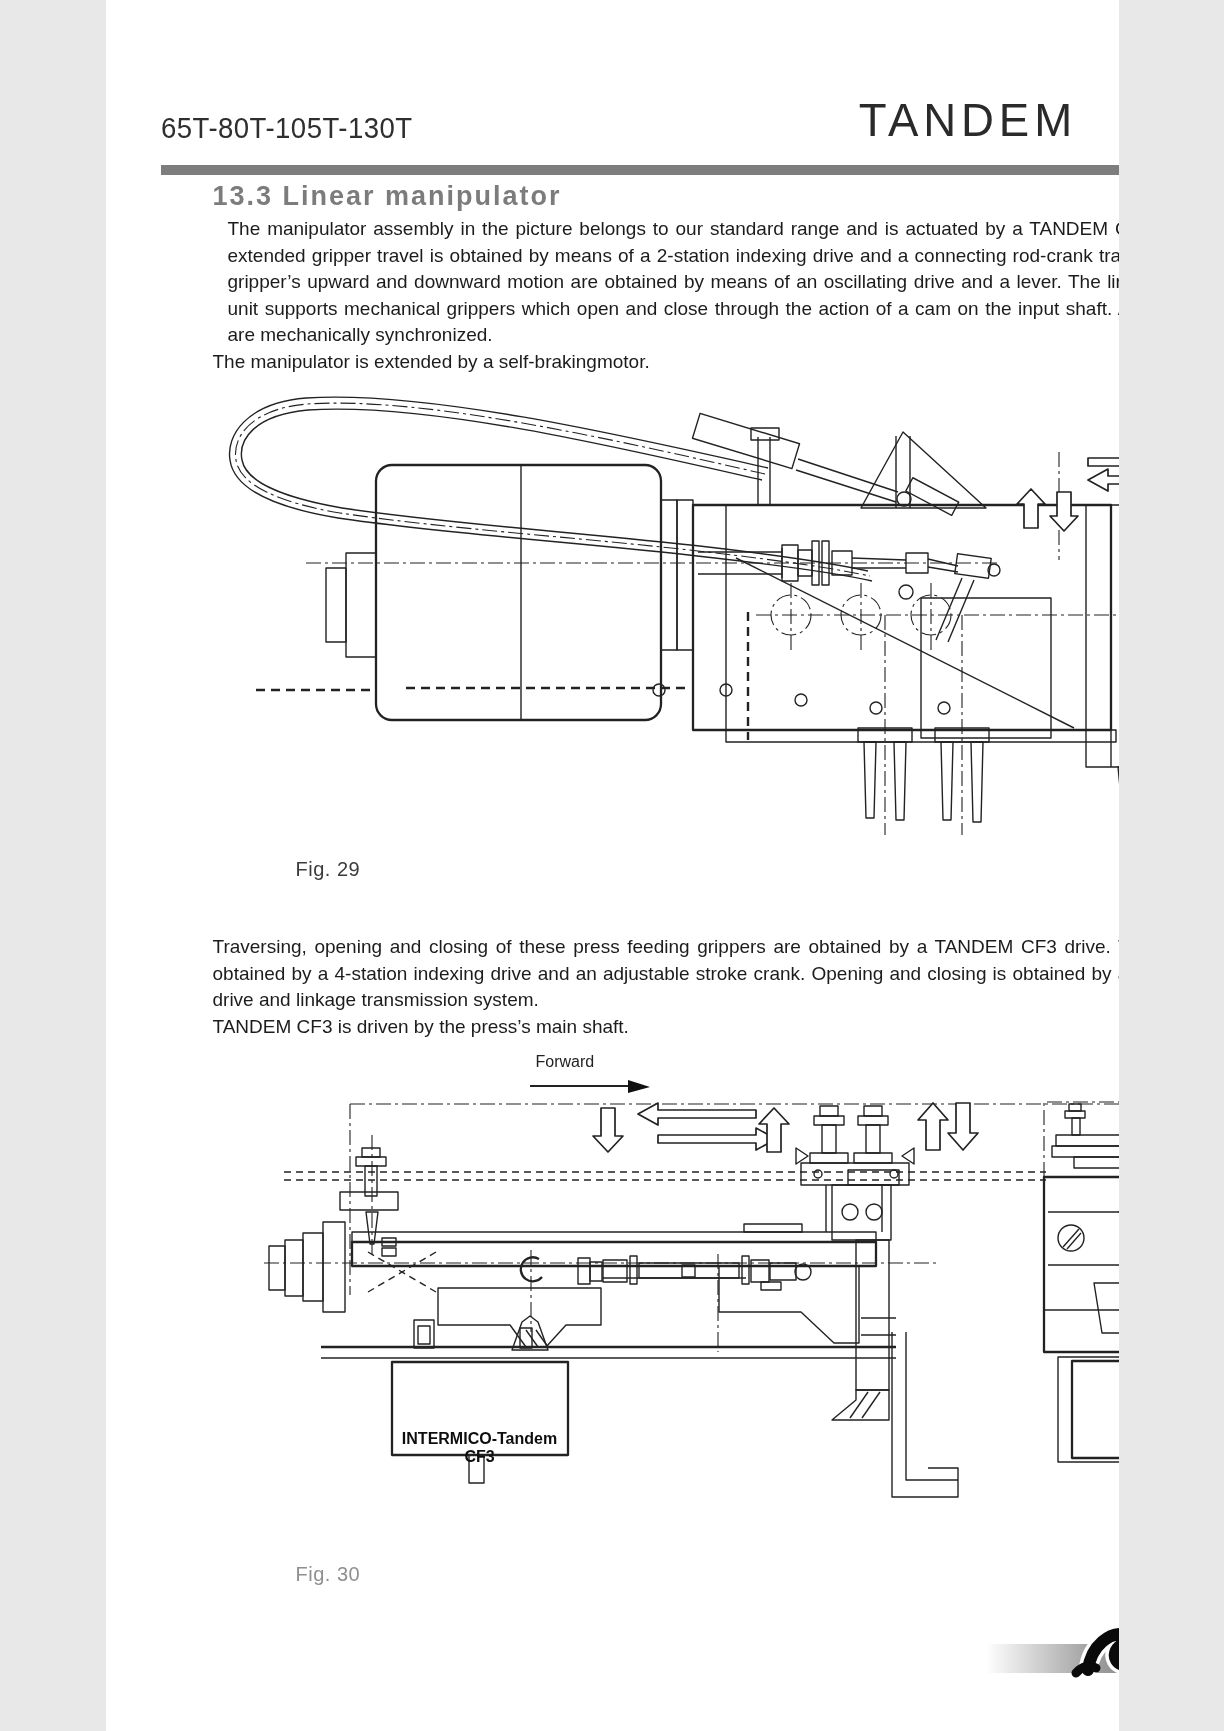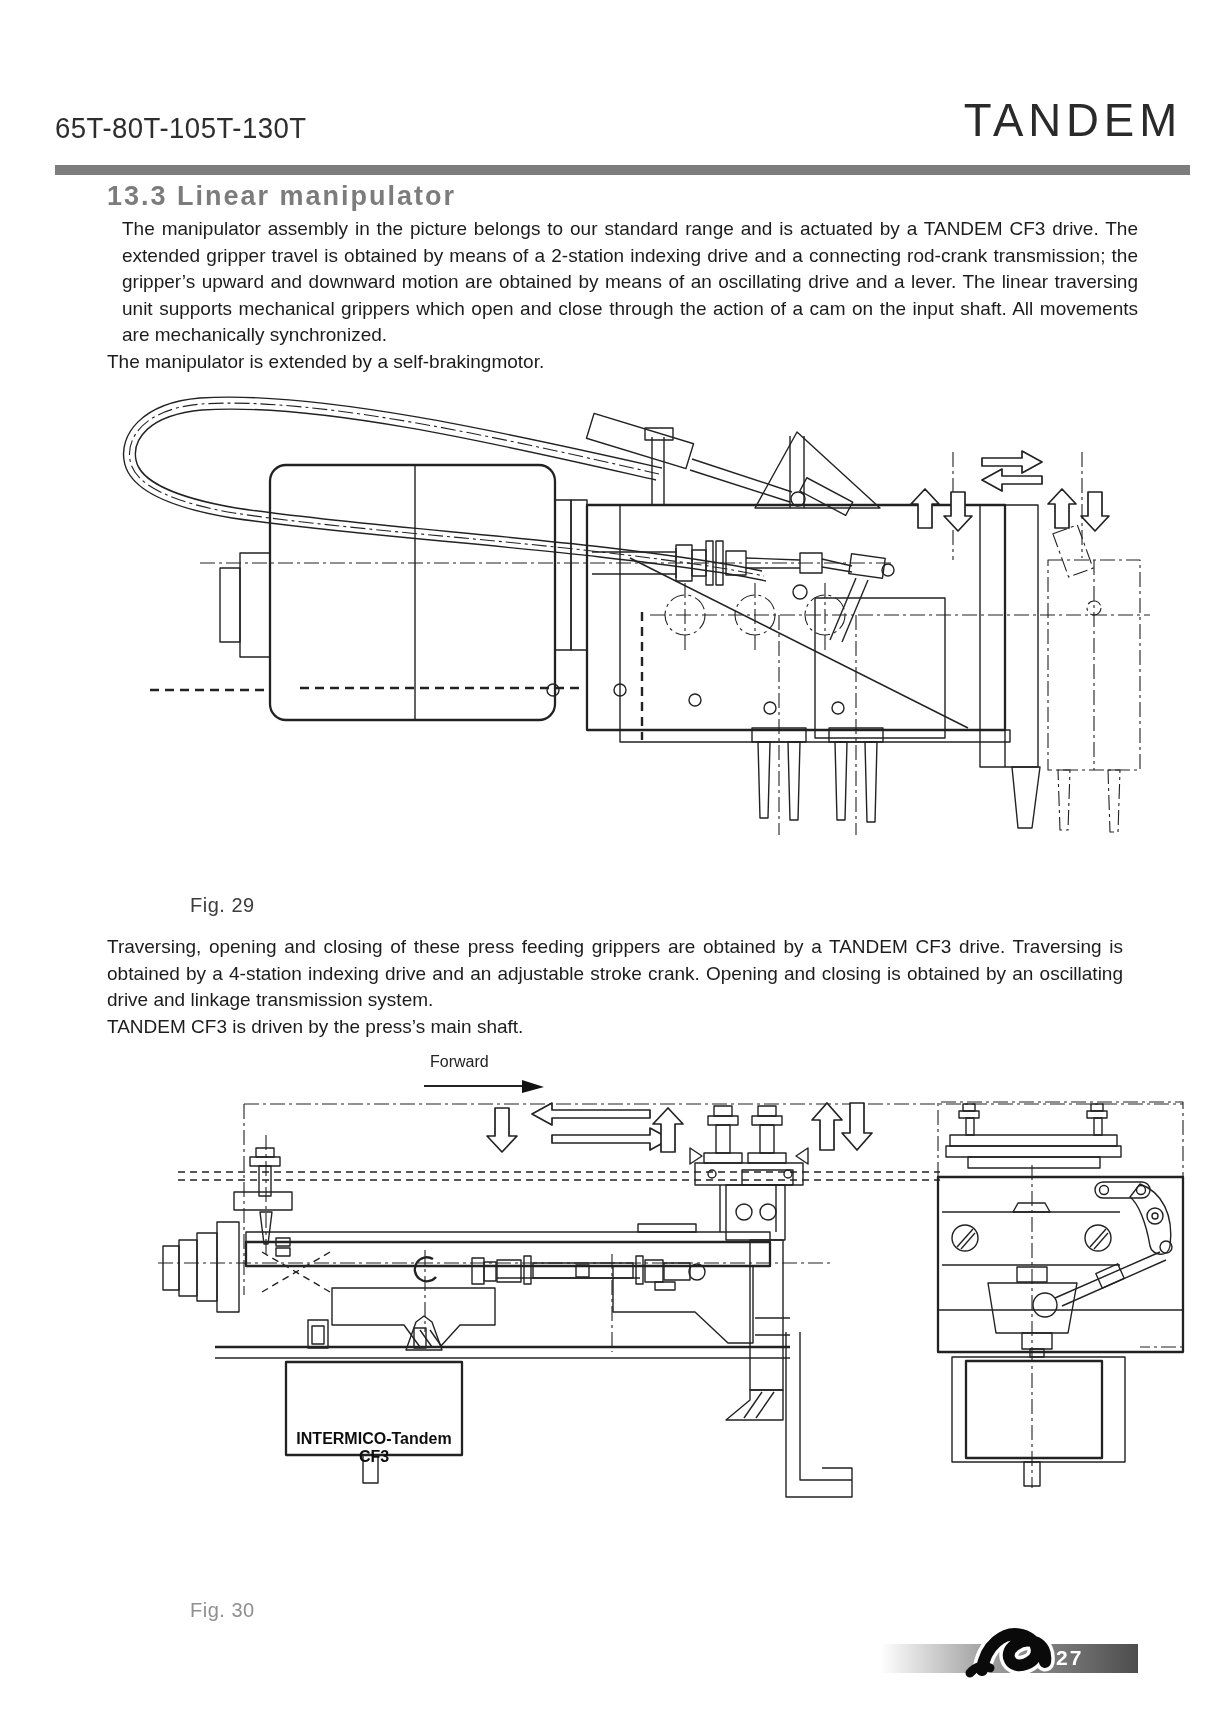--- a/index.html
+++ b/index.html
@@ -1,37 +1,37 @@
 <!DOCTYPE html>
 <html><head>
 <meta charset="utf-8">
 <style>
   html,body{margin:0;padding:0;background:#e8e8e8;}
-  #page{position:relative;width:1224px;height:1731px;background:#ffffff;margin:0 auto;
+  #page{position:relative;width:1013px;height:1731px;background:#ffffff;margin:0 auto;
         font-family:"Liberation Sans", sans-serif;color:#1c1c1c;overflow:hidden;}
   .abs{position:absolute;}
   
   #model-range{left:55px;top:112px;font-size:29px;font-weight:400;color:#2e2e2e;
                letter-spacing:0.5px;transform:scaleX(0.95);transform-origin:left;}
   #brand{right:42px;top:92px;font-size:47px;font-weight:400;color:#2a2a2a;letter-spacing:5px;
          transform:scaleX(0.97);transform-origin:right;}
   #header-rule{left:55px;top:165px;width:1135px;height:10px;background:#7d7d7d;}
   
   .sec-heading{font-size:27px;font-weight:bold;color:#7c7c7c;letter-spacing:2px;}
   #h-13-3{left:107px;top:181px;}
   #h-13-4{left:107px;top:899px;}
   
   .body-par{width:1016px;font-size:19px;line-height:26.5px;text-align:justify;color:#1c1c1c;}
   .body-line{width:1016px;font-size:19px;line-height:26.5px;color:#1c1c1c;}
   #p1{left:122px;top:216px;}
   #p1b{left:107px;top:349px;}
   #p2{left:107px;top:934px;}
   #p2b{left:107px;top:1014px;}
   
-  .fig-caption{font-size:20px;letter-spacing:0.5px;margin-top:36px;}
+  .fig-caption{font-size:20px;letter-spacing:0.5px;}
   #cap-29{left:190px;top:858px;color:#3c3c3c;}
   #cap-30{left:190px;top:1563px;color:#8f8f8f;}
   
   #forward-label{left:430px;top:1053px;font-size:16px;color:#222;}
   
   svg{position:absolute;overflow:visible;}
   svg g{stroke:#222222;stroke-width:1.4;fill:none;stroke-linejoin:round;}
   svg .b2{stroke-width:2.3;}
   svg .dash{stroke-dasharray:7 5;}
   svg .dashdot{stroke-dasharray:15 4 3 4;stroke-width:1.1;}

